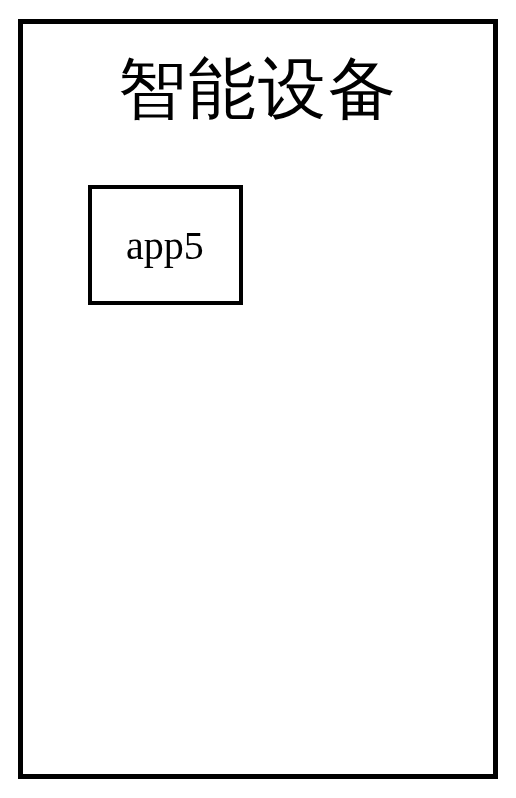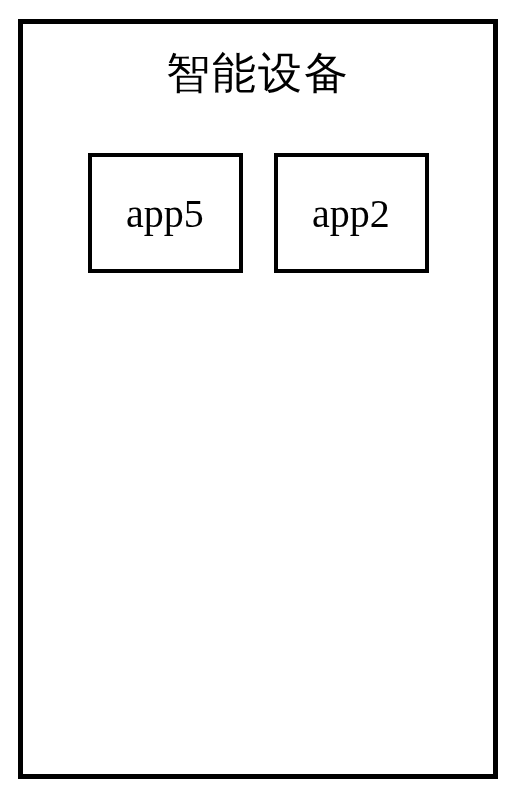--- a/index.html
+++ b/index.html
@@ -20,21 +20,21 @@
       height: 760px;
       border: 5px solid #000;
       background: #fff;
       display: flex;
       flex-direction: column;
       align-items: center;
       padding-top: 20px;
     }
     .device-title {
       font-family: "KaiTi", "STKaiti", "楷体", serif;
-      font-size: 44px;
+      font-size: 68px;
       margin-bottom: 50px;
       letter-spacing: 2px;
     }
     .app-grid {
       display: grid;
       grid-template-columns: 1fr 1fr;
       column-gap: 70px;
       row-gap: 50px;
       padding: 0 40px;
       gap: 31px;
@@ -56,18 +56,15 @@
   </style>
 </head>
 <body>
 
 <div class="device-frame">
   <div class="device-title">智能设备</div>
   <div class="app-grid">
     <div class="app-box">
       <span>app5</span>
     </div>
-    <div class="app-box">
-      <span>app2</span>
-    </div>
     <div class="empty-slot"></div>
   </div>
 </div>
 
 </body></html>

